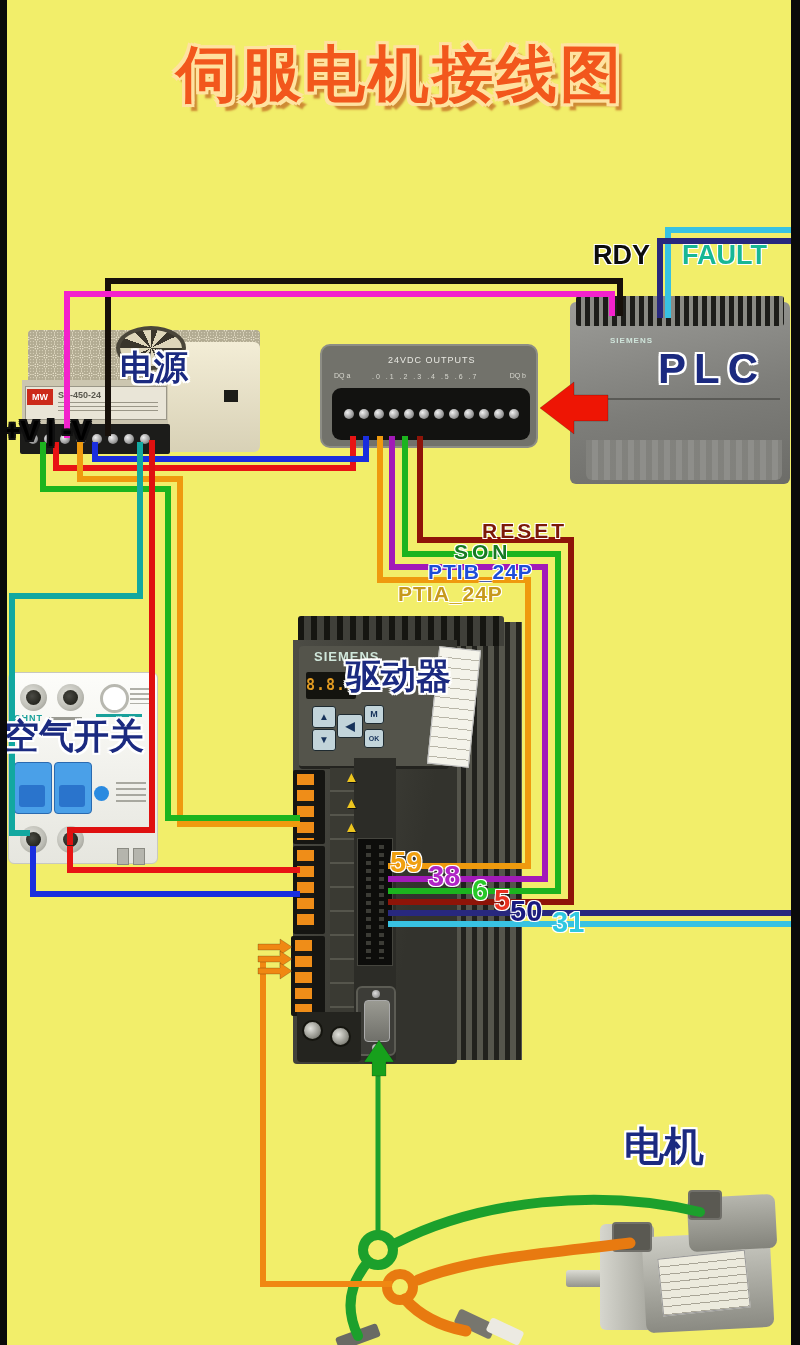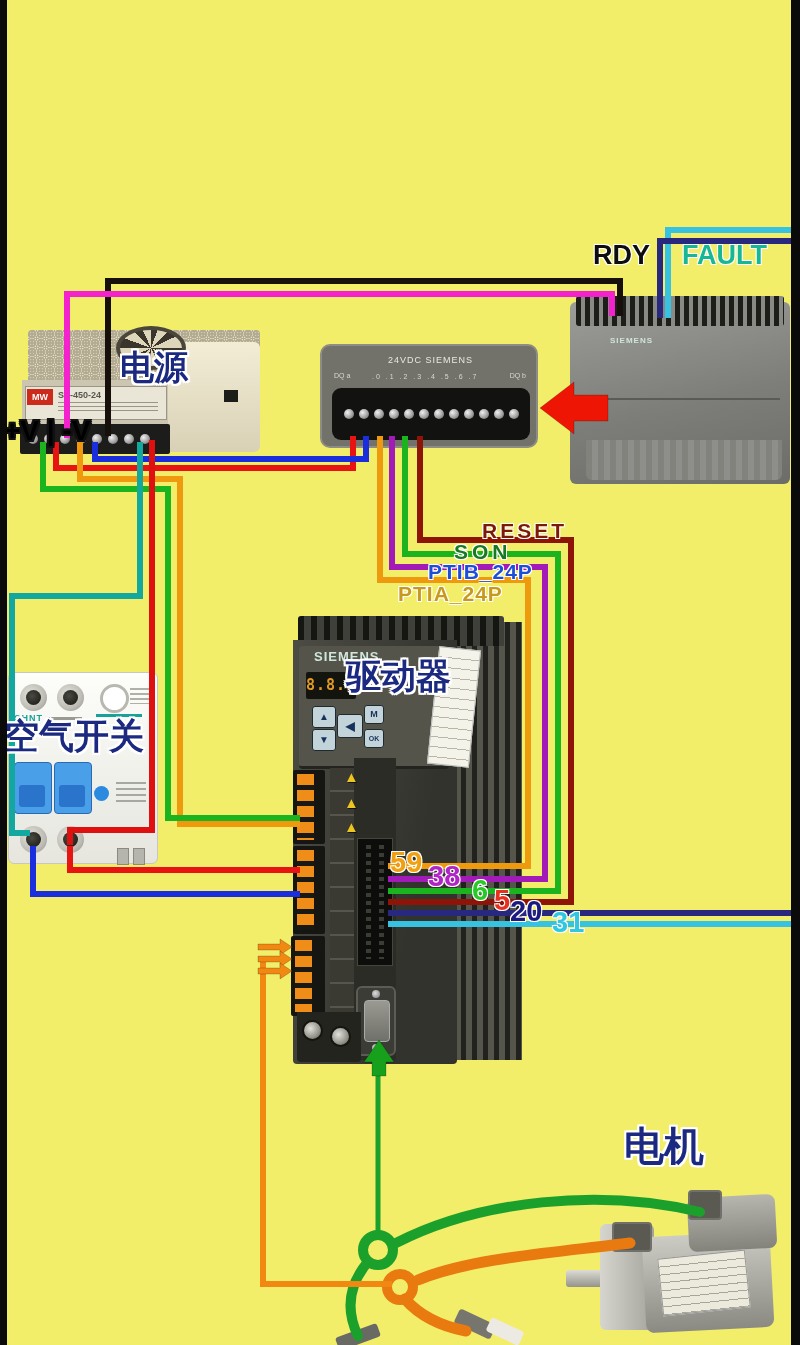--- a/index.html
+++ b/index.html
@@ -131,20 +131,21 @@
   .mgland{position:absolute;background:#5a5952;border-radius:4px;border:2px solid #71706a;}
   svg#wire-svg{position:absolute;left:0;top:0;z-index:50;pointer-events:none;}
 </style>
 </head>
 <body>
 
 <div id="stage">
   <div class="edge" style="left:0;width:7px;"></div>
   <div class="edge" style="left:791px;width:9px;"></div>
 
+  <div class="lbl" id="title">伺服电机接线图</div>
 
   <div>
     <div class="abs psu-top"></div>
     <div class="abs psu-side"></div>
     <div class="abs psu-notch"></div>
     <div class="abs psu-fan"></div>
     <div class="abs psu-front"></div>
     <div class="abs psu-plate"></div>
     <div class="abs psu-logo">MW</div>
     <div class="abs psu-model">SE-450-24</div>
@@ -163,26 +164,27 @@
   <div class="lbl navy ow" style="left:120px;top:350px;font-size:34px;">电源</div>
   <div class="lbl ob" style="left:4px;top:417px;font-size:28px;font-weight:900;color:#000000;">+V | -V</div>
 
   <div>
     <div class="abs plc-body"></div>
     <div class="abs plc-teeth"></div>
     <div class="abs plc-brand">SIEMENS</div>
     <div class="abs plc-groove"></div>
     <div class="abs plc-bottom"></div>
   </div>
+  <div class="lbl navy ow" style="left:658px;top:348px;font-size:42px;letter-spacing:8px;">PLC</div>
   <div class="lbl ow1" style="left: 593px; top: 242px; font-size: 27px; font-weight: 900; color: rgb(13, 13, 13);">RDY</div>
   <div class="lbl ow1" style="left: 674px; top: 242px; font-size: 27px; font-weight: 900; color: rgb(23, 183, 149); padding-left: 8px;">FAULT</div>
 
   <div>
     <div class="abs tb-outer"></div>
-    <div class="abs tb-title lbl" style="z-index:20;">24VDC SIEMENS</div>
+    <div class="abs tb-title lbl" style="z-index:20;">24VDC OUTPUTS</div>
     <div class="abs tb-row">
       <span>DQ a</span>
       <span>DQ b</span>
     </div>
     <div class="abs tb-ticks">.0 .1 .2 .3 .4 .5 .6 .7</div>
     <div class="abs tb-slot" id="tb-screws">
         <span class="screw"></span>
         <span class="screw"></span>
         <span class="screw"></span>
         <span class="screw"></span>
@@ -265,21 +267,21 @@
 
   <div class="lbl ow1" style="left: 482px; top: 520px; font-size: 21px; font-weight: 900; letter-spacing: 3px; color: rgb(124, 26, 8);">RESET</div>
   <div class="lbl ow1" style="left: 454px; top: 541px; font-size: 21px; font-weight: 900; letter-spacing: 4px; color: rgb(23, 122, 34);">SON</div>
   <div class="lbl ow1" style="left: 428px; top: 561px; font-size: 21px; font-weight: 900; letter-spacing: 1px; color: #1d4ed8;">PTIB_24P</div>
   <div class="lbl ow1" style="left: 398px; top: 583px; font-size: 21px; font-weight: 900; letter-spacing: 1px; color: rgb(199, 153, 28);">PTIA_24P</div>
 
   <div class="lbl ow1" style="left: 390px; top: 848px; font-size: 29px; font-weight: 900; color: rgb(240, 160, 16);">59</div>
   <div class="lbl ow1" style="left: 428px; top: 862px; font-size: 29px; font-weight: 900; color: rgb(176, 37, 197);">38</div>
   <div class="lbl ow1" style="left: 472px; top: 876px; font-size: 29px; font-weight: 900; color: rgb(40, 200, 40);">6</div>
   <div class="lbl ow1" style="left: 494px; top: 886px; font-size: 29px; font-weight: 900; color: rgb(232, 48, 32);">5</div>
-  <div class="lbl ow1" style="left: 510px; top: 897px; font-size: 29px; font-weight: 900; color: rgb(26, 26, 128);">20</div>
+  <div class="lbl ow1" style="left: 510px; top: 897px; font-size: 29px; font-weight: 900; color: rgb(26, 26, 128);">50</div>
   <div class="lbl ow1" style="left: 552px; top: 908px; font-size: 29px; font-weight: 900; color: rgb(48, 200, 224);">31</div>
 
   <svg id="wire-svg" width="800" height="1345">
       <rect x="336" y="1330" width="44" height="14" rx="3" fill="#6a6a64" transform="rotate(-20 358 1337)"></rect>
       <rect x="455" y="1316" width="40" height="16" rx="3" fill="#77766e" transform="rotate(25 475 1324)"></rect>
       <rect x="487" y="1324" width="36" height="15" rx="3" fill="#eceae2" transform="rotate(25 505 1331.5)"></rect>
       <path d="M630,1243 C560,1252 470,1258 418,1280" fill="none" stroke="#e87a10" stroke-width="11" stroke-linecap="round"></path>
       <path d="M405,1299 C420,1316 440,1326 466,1331" fill="none" stroke="#e87a10" stroke-width="11" stroke-linecap="round"></path>
       <path d="M700,1212 C600,1188 480,1200 396,1243" fill="none" stroke="#1ca02c" stroke-width="10" stroke-linecap="round"></path>
       <path d="M367,1263 C345,1290 348,1315 358,1336" fill="none" stroke="#1ca02c" stroke-width="10" stroke-linecap="round"></path>

